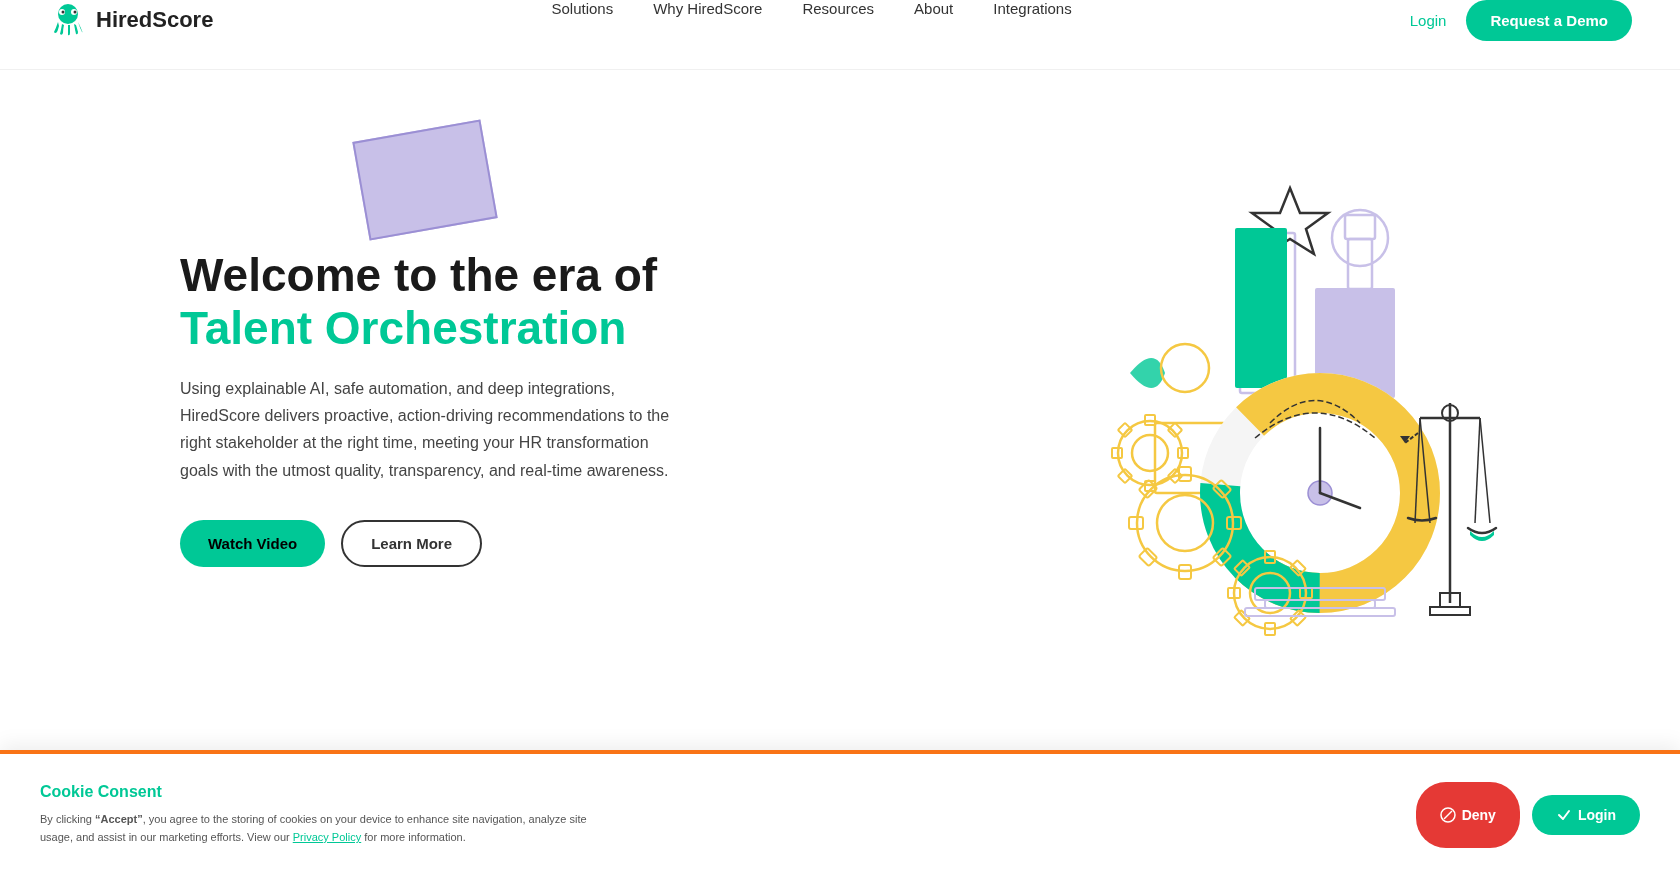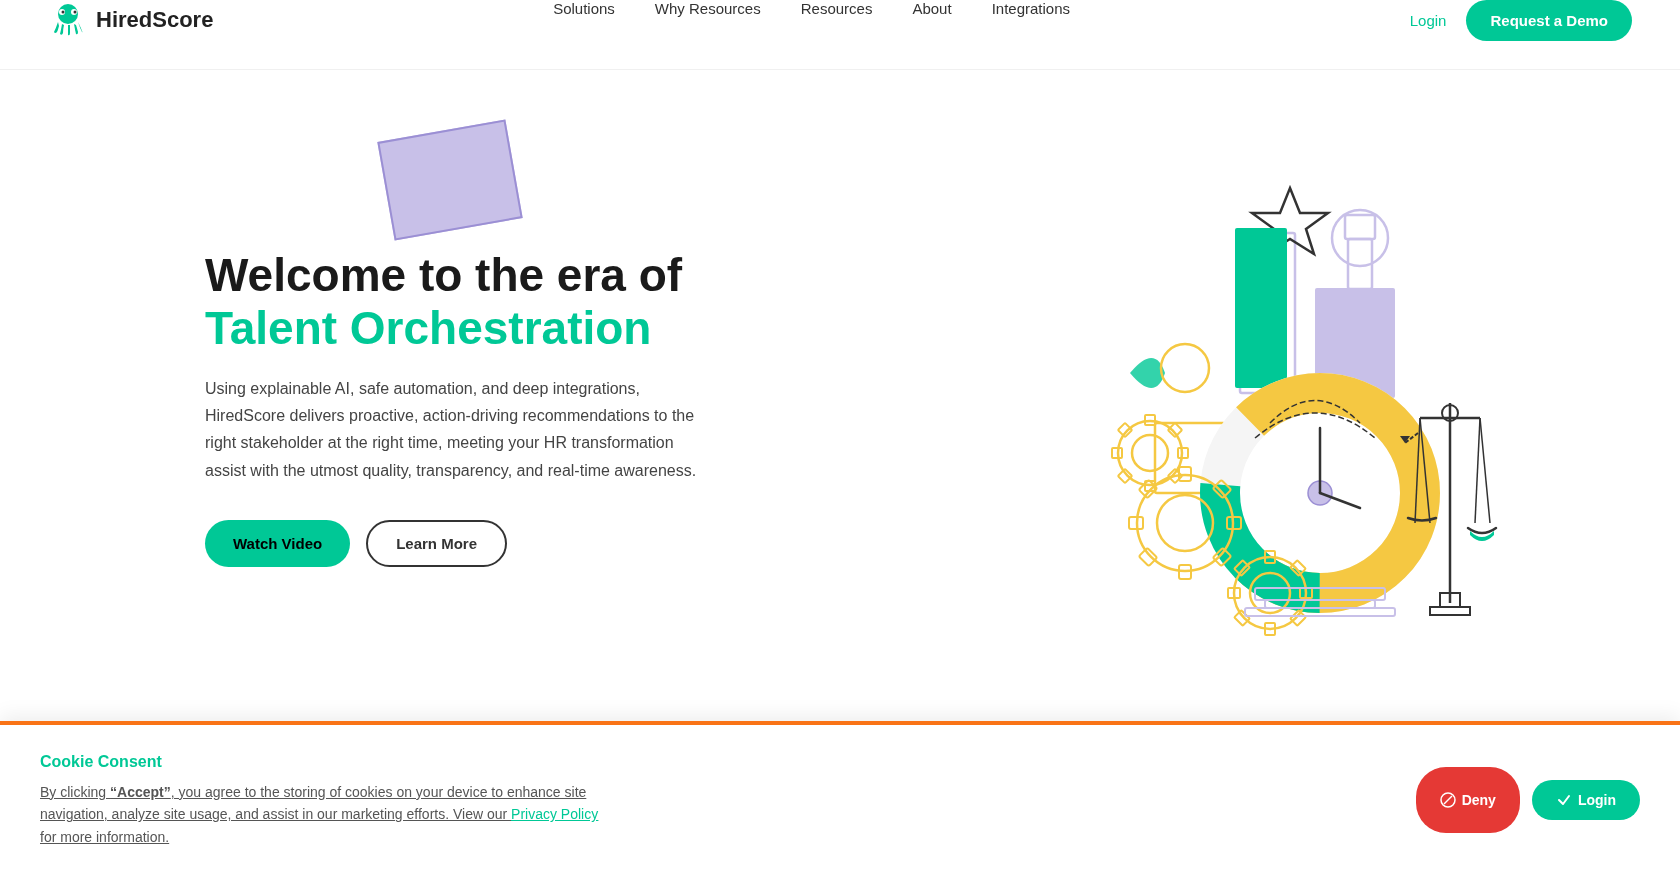--- a/index.html
+++ b/index.html
@@ -26,21 +26,20 @@
       padding: 12px 24px; font-size: 15px; font-weight: 600; cursor: pointer;
     }
 
     
     .hero {
       display: flex; align-items: center; justify-content: space-between;
       padding: 60px 120px 60px 180px;
       min-height: calc(876px - 70px - 130px);
       position: relative;
       overflow: hidden;
-      margin-left: 25px;
     }
 
     .hero-left { max-width: 580px; }
     .hero-title { font-size: 46px; font-weight: 800; color: #1a1a1a; line-height: 1.15; margin-bottom: 8px; }
     .hero-title-accent { color: #00c896; }
     .hero-desc {
       font-size: 16px; color: #444; line-height: 1.7; margin-top: 20px; margin-bottom: 36px;
       max-width: 500px;
     }
     .hero-buttons { display: flex; gap: 16px; }
@@ -75,21 +74,21 @@
     .cookie-banner {
       position: fixed; bottom: 0; left: 0; right: 0;
       background: #fff; border-top: 4px solid #f97316;
       padding: 28px 40px;
       display: flex; align-items: center; justify-content: space-between;
       box-shadow: 0 -4px 20px rgba(0,0,0,0.08);
       z-index: 999;
     }
     .cookie-content { max-width: 560px; }
     .cookie-title { font-size: 16px; font-weight: 700; color: #00c896; margin-bottom: 10px; }
-    .cookie-text { font-size: 14px; color: #555; line-height: 1.6; text-decoration: underline; }
+    .cookie-text { font-size: 11px; color: #555; line-height: 1.6; }
     .cookie-text a { color: #00c896; }
     .cookie-buttons { display: flex; gap: 12px; align-items: center; }
     .btn-deny {
       background: #e53935; color: #fff; border: none; border-radius: 30px;
       padding: 25px 24px; font-size: 14px; font-weight: 600; cursor: pointer;
       display: flex; align-items: flex-start; gap: 6px;
     }
     .btn-accept {
       background: #00c896; color: #fff; border: none; border-radius: 30px;
       padding: 12px 24px; font-size: 14px; font-weight: 600; cursor: pointer;
@@ -123,42 +122,42 @@
       <path d="M14 24 Q13 30 12 34 Q14 36 15 33 Q15 29 16 25" fill="#00c896"></path>
       <path d="M20 25 Q20 31 20 35 Q22 36 22 33 Q22 29 22 25" fill="#00c896"></path>
       <path d="M26 24 Q27 30 28 34 Q30 35 30 32 Q29 28 28 25" fill="#00c896"></path>
       <path d="M30 22 Q32 28 34 32 Q35 33 34 31 Q33 28 31 24" fill="#00c896"></path>
     </svg>
     <span class="nav-logo-text">HiredScore</span>
   </div>
 
   <div class="nav-links">
     <a>Solutions</a>
-    <a>Why Resources</a>
+    <a>Why HiredScore</a>
     <a>Resources</a>
     <a>About</a>
     <a>Integrations</a>
   </div>
 
   <div class="nav-right">
     <a class="nav-login">Login</a>
     <button class="nav-demo-btn">Request a Demo</button>
   </div>
 </nav>
 
 <section class="hero">
 
   <div class="deco-rect-top"></div>
 
   <div class="hero-left">
     <h1 class="hero-title">
       <span>Welcome to the era of</span><br>
       <span class="hero-title-accent">Talent Orchestration</span>
     </h1>
-    <p class="hero-desc">Using explainable AI, safe automation, and deep integrations, HiredScore delivers proactive, action-driving recommendations to the right stakeholder at the right time, meeting your HR transformation assist with the utmost quality, transparency, and real-time awareness.</p>
+    <p class="hero-desc">Using explainable AI, safe automation, and deep integrations, HiredScore delivers proactive, action-driving recommendations to the right stakeholder at the right time, meeting your HR transformation goals with the utmost quality, transparency, and real-time awareness.</p>
     <div class="hero-buttons">
       <button class="btn-watch">Watch Video</button>
       <button class="btn-learn">Learn More</button>
     </div>
   </div>
 
   <div class="hero-illustration">
     <svg width="600" height="550" viewBox="0 0 600 550">
 
       <rect x="280" y="100" width="55" height="160" fill="none" stroke="#c8c0e8" stroke-width="2.5" rx="2"></rect>

